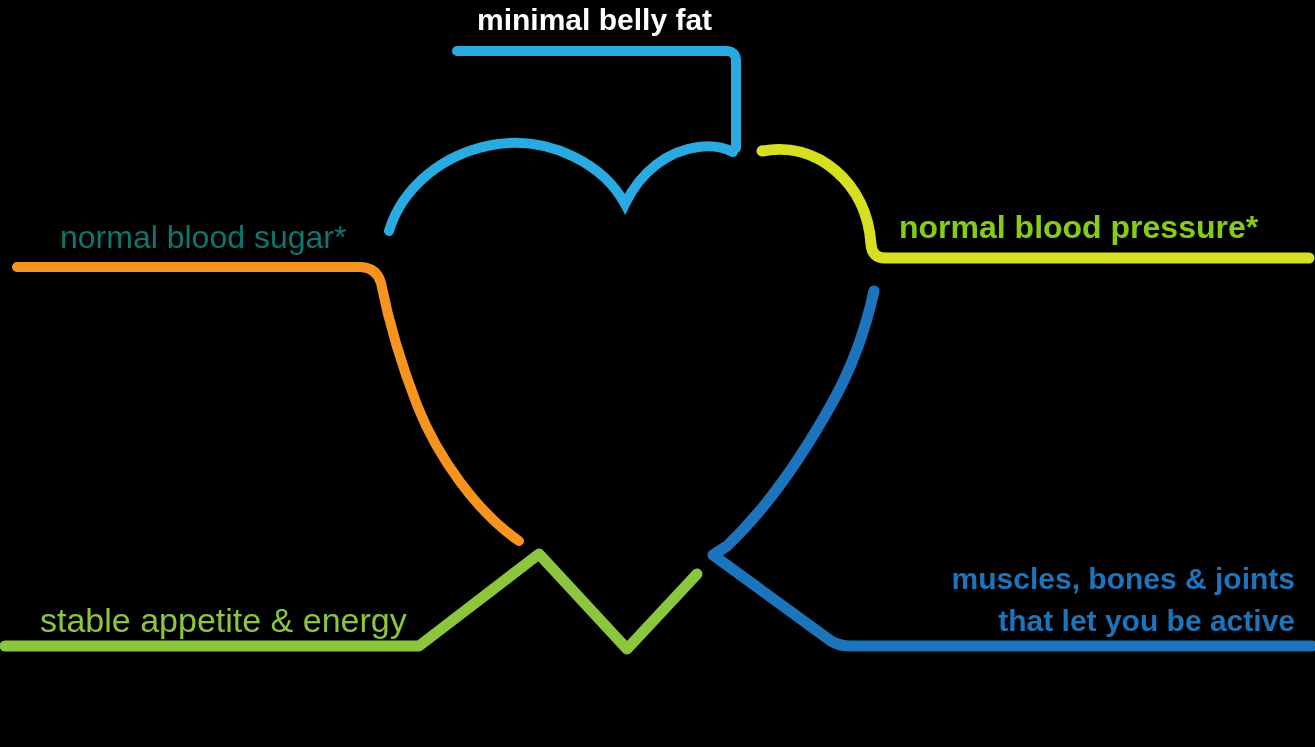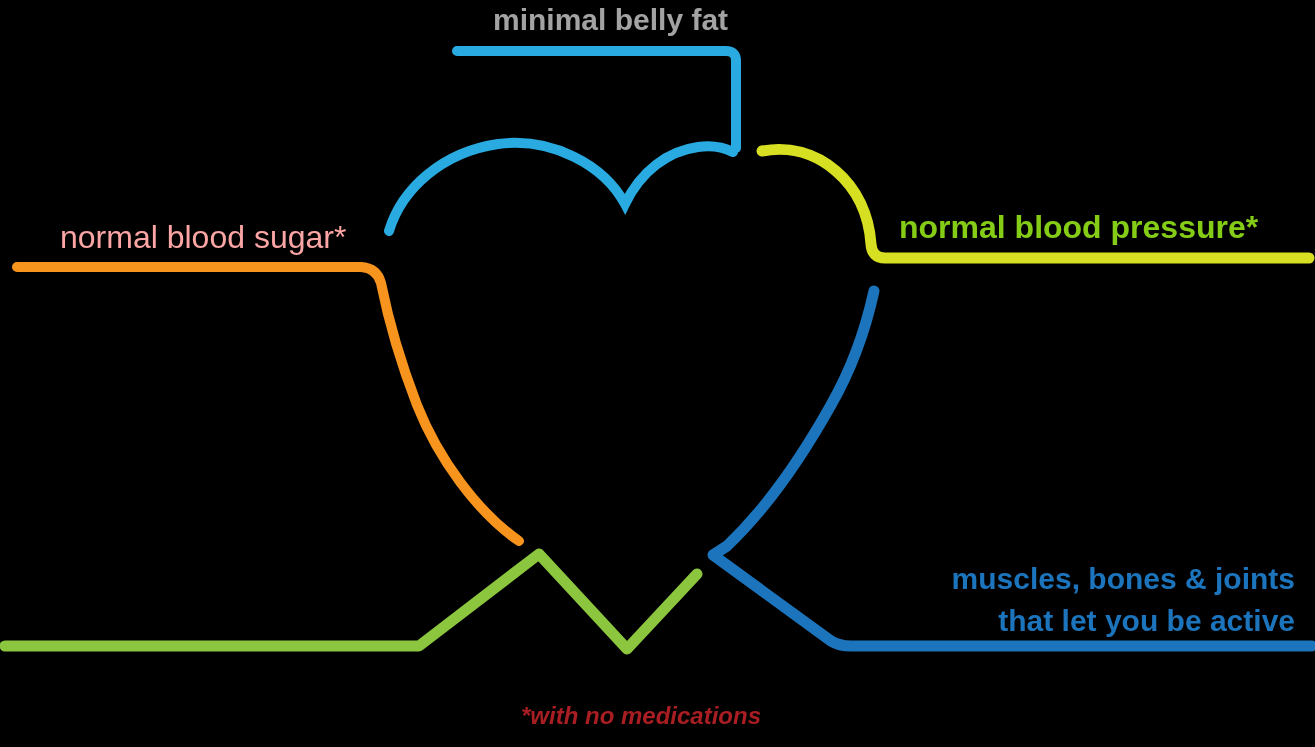--- a/index.html
+++ b/index.html
@@ -78,27 +78,27 @@
 
       <path stroke-width="11" stroke-linejoin="round" d="M 5 646 L 419 646 L 539 554 L 627 649 L 697 574" stroke="#8CC63F"></path>
 
       <path stroke-width="11" stroke-linejoin="round" d="M 874 291 C 865 332 851 370 831 405
                C 803 455 768 507 727 546
                L 713 555 L 831 641
                Q 839 646 851 646 L 1312 646" stroke="#1C75BC"></path>
     </g>
   </svg>
 
-  <div class="label label-belly-fat" style="color: #a3a3a3; margin-left: 16px;">minimal belly fat</div>
+  <div class="label label-belly-fat" style="color: #ffffff;">minimal belly fat</div>
 
-  <div class="label label-blood-sugar" style="color: #fca5a5;">normal blood sugar*</div>
+  <div class="label label-blood-sugar" style="color: #0f766e;">normal blood sugar*</div>
 
   <div class="label label-blood-pressure" style="color: #84cc16;">normal blood pressure*</div>
 
+  <div class="label label-appetite" style="color: rgb(140, 198, 63);">stable appetite &amp; energy</div>
 
   <div class="label label-muscles" style="color: rgb(28, 117, 188);">
     <div>muscles, bones &amp; joints</div>
     <div>that let you be active</div>
   </div>
 
-  <div class="label label-footnote" style="color: rgb(168, 30, 34);">*with no medications</div>
 
 </div>
 
 </body></html>

